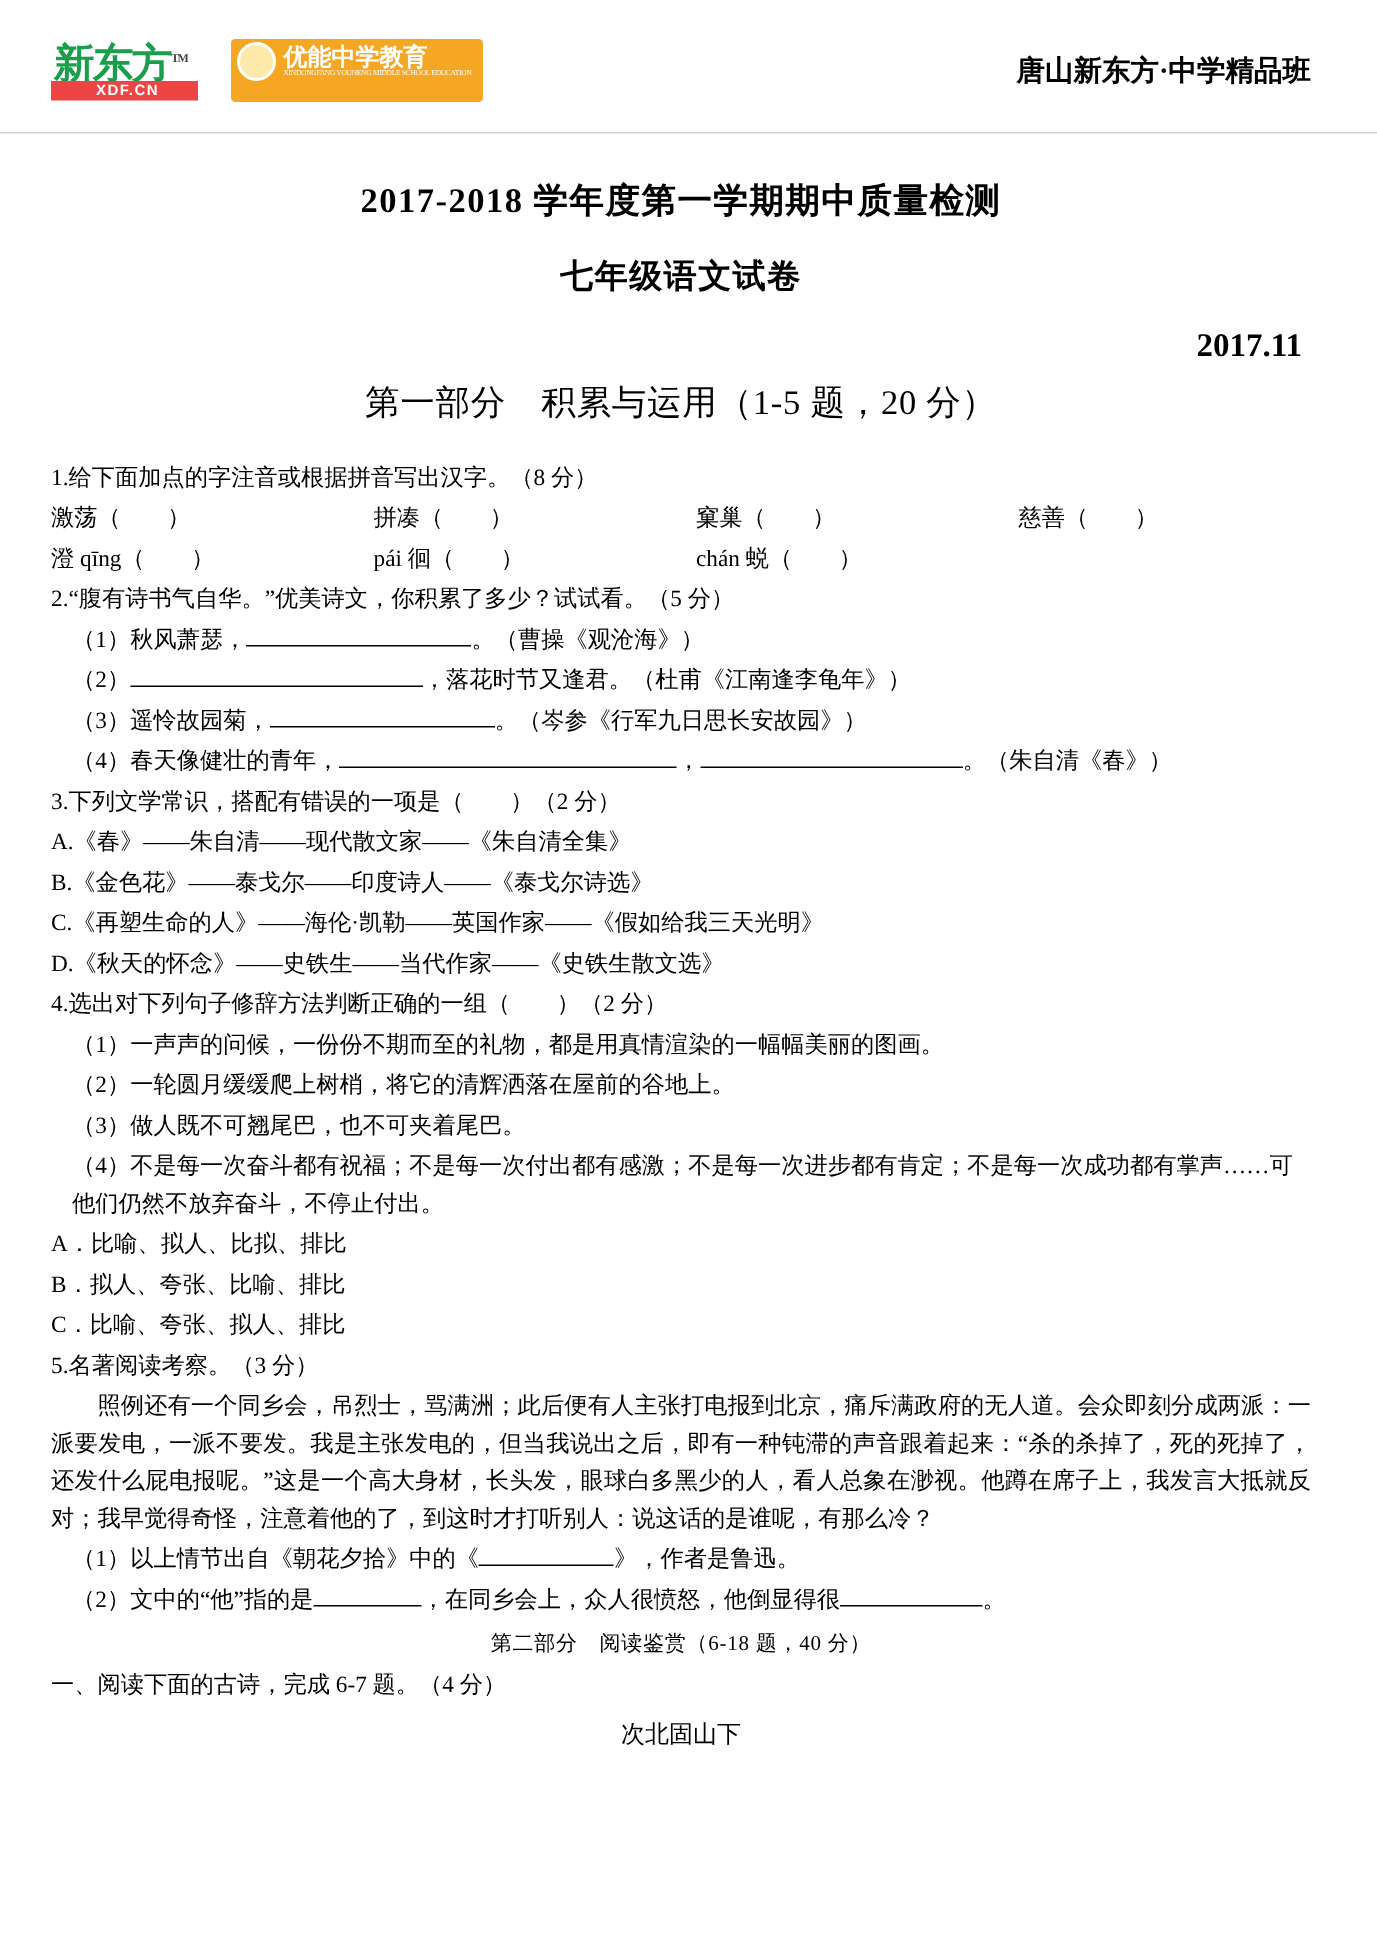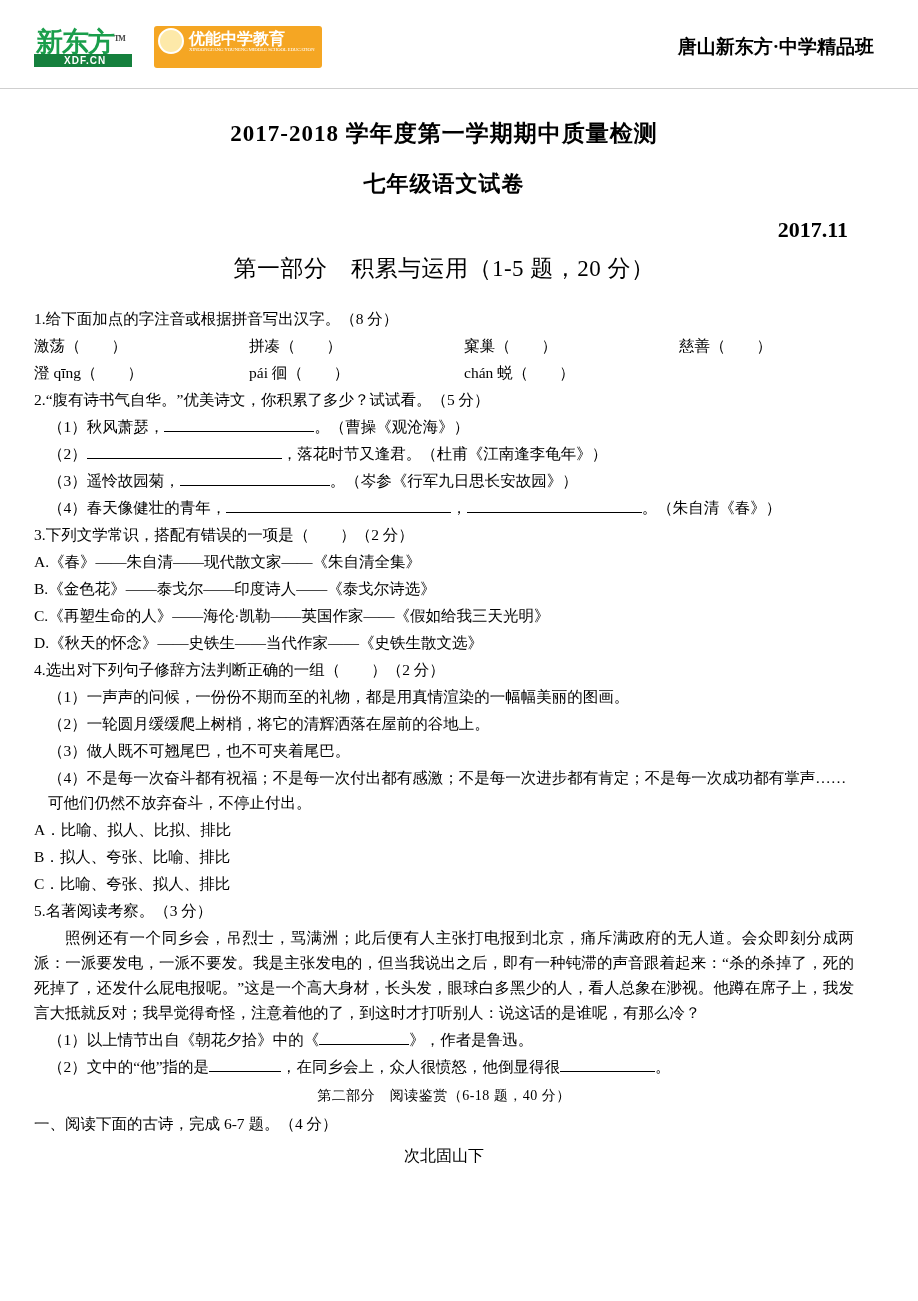--- a/index.html
+++ b/index.html
@@ -53,21 +53,21 @@
     color: #1a9e4b;
     letter-spacing: -1px;
     line-height: 29px;
   }
   .logo-xdf .bar {
     position: absolute;
     left: 0;
     top: 30px;
     width: 98px;
     height: 13px;
-    background: #15803d;
+    background: #ef4444;
   }
   .logo-xdf .bar span {
     color: #fff;
     font-family: "Liberation Sans", sans-serif;
     font-size: 10px;
     font-weight: bold;
     letter-spacing: 1px;
     position: absolute;
     left: 30px;
     top: 1px;
@@ -120,21 +120,21 @@
   }
   .hr-line {
     position: absolute;
     left: 0;
     right: 0;
     top: 88px;
     border-top: 1px solid #cfcfcf;
   }
   
   .content {
-    padding: 0 64px 0 34px;
+    padding: 0 44px 0 34px;
     box-sizing: border-box;
   }
   .title1 {
     text-align: center;
     font-size: 23px;
     font-weight: bold;
     margin-top: 46px;
     letter-spacing: 1px;
   }
   .title2 {

